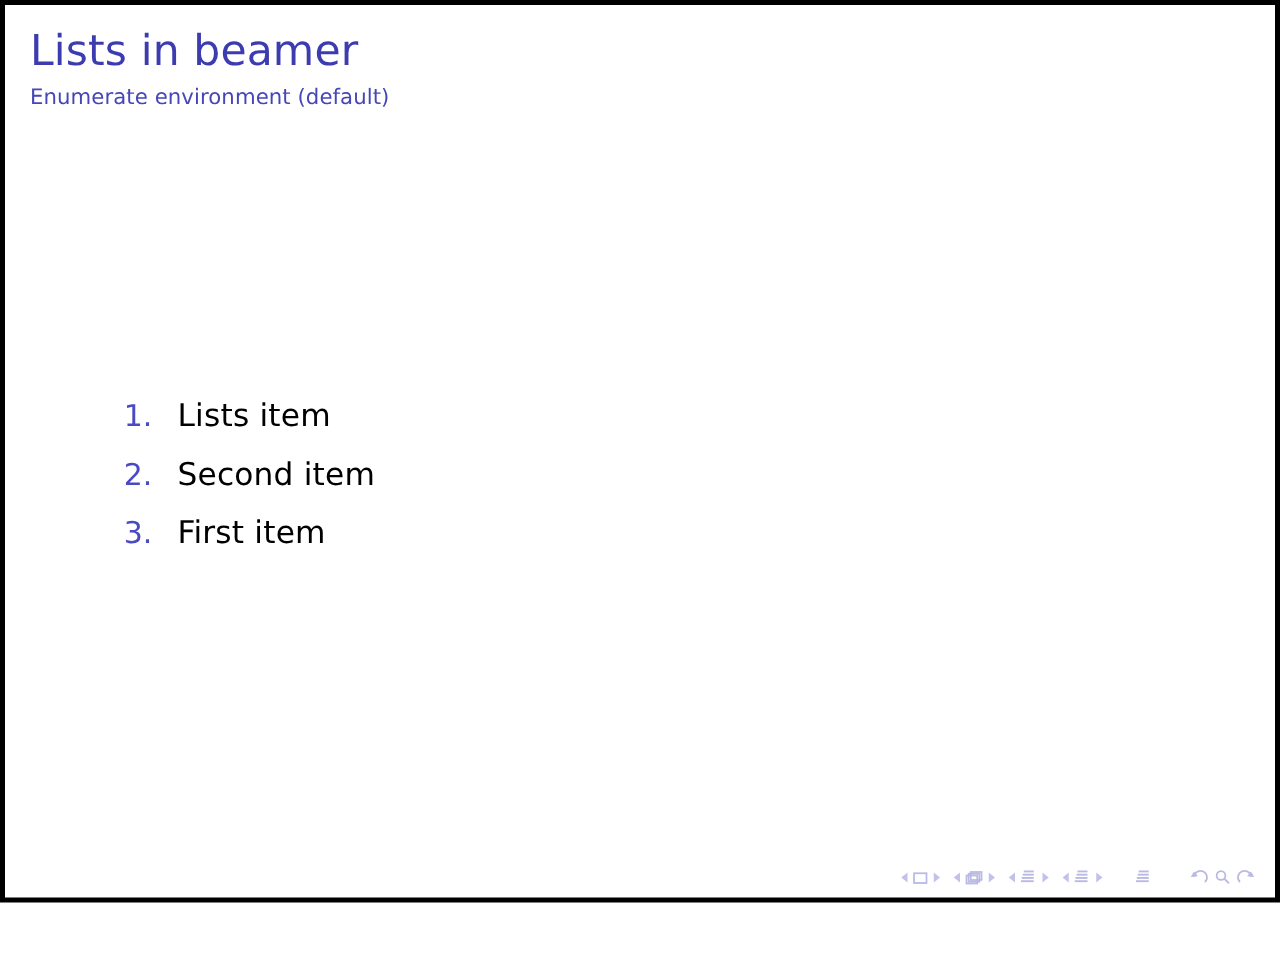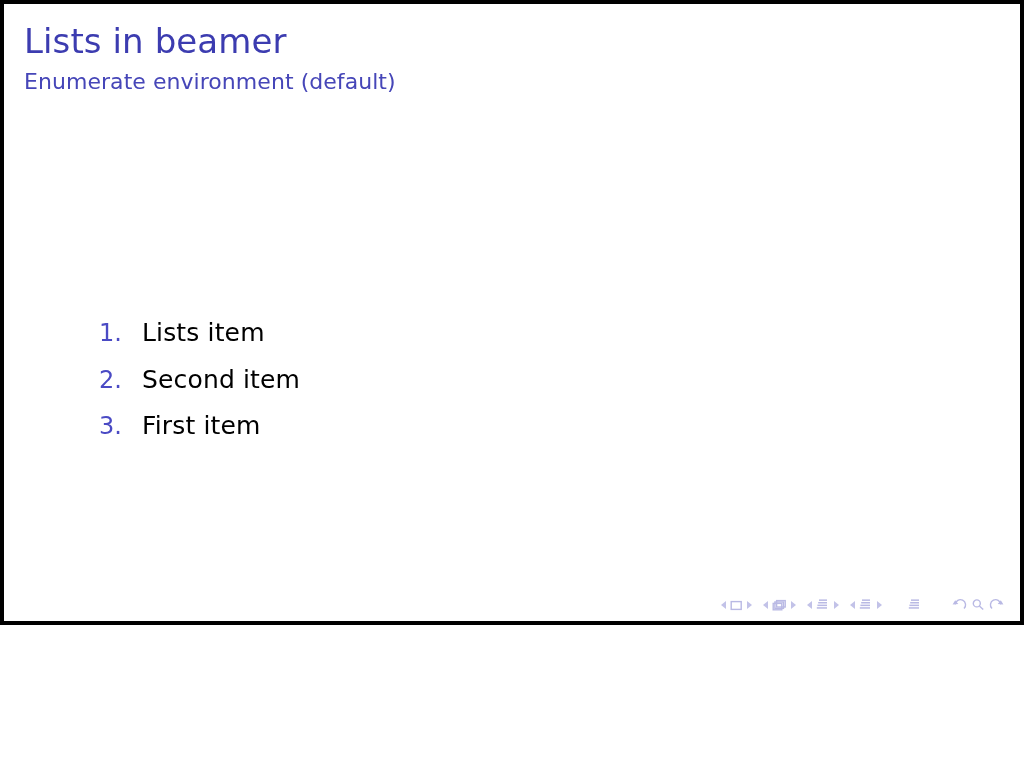--- a/index.html
+++ b/index.html
@@ -14,21 +14,21 @@
     height: 768px;
     overflow: hidden;
     font-family: "DejaVu Sans", sans-serif;
   }
 
   
   #slide-frame {
     position: relative;
     box-sizing: border-box;
     width: 1024px;
-    height: 625px;
+    height: 722px;
     background: #000000;
     padding: 4px;
   }
 
   #slide-canvas {
     position: relative;
     box-sizing: border-box;
     width: 100%;
     height: 100%;
     background: #ffffff;
@@ -48,21 +48,21 @@
     font-size: 34px;
     font-weight: 400;
     line-height: 1.12;
     letter-spacing: 0.1px;
     color: #3c3cb0;
     white-space: nowrap;
   }
 
   #frame-subtitle {
     font-family: "DejaVu Sans", sans-serif;
-    font-size: 22px;
+    font-size: 17px;
     font-weight: 400;
     line-height: 1.15;
     letter-spacing: 0.05px;
     color: #4646b8;
     margin-top: 9px;
     white-space: nowrap;
   }
 
   
   #content-body {

